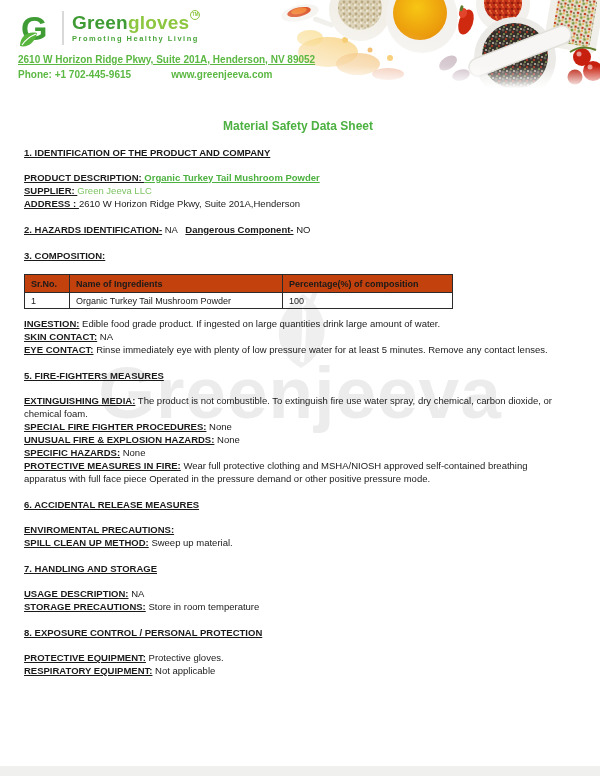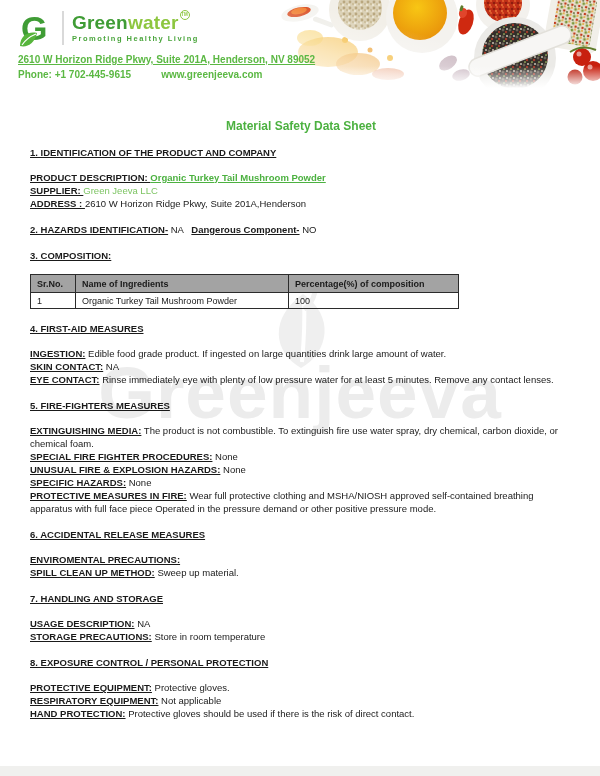--- a/index.html
+++ b/index.html
@@ -21,55 +21,55 @@
   .brand-name .p1 { color: #3f9c35; }
   .brand-name .p2 { color: #8dc63f; }
   .tm-badge {
     display: inline-flex; align-items: center; justify-content: center;
     width: 10px; height: 10px; border: 1px solid #8dc63f; border-radius: 50%;
     font-size: 4.5px; font-weight: bold; color: #8dc63f;
     vertical-align: super; margin-left: 1px; position: relative; top: -6px;
   }
   .tagline { font-size: 7.5px; font-weight: bold; color: #4aa53c; letter-spacing: 1.5px; margin-top: 1px; }
   .hdr-address { position: absolute; top: 54px; left: 18px; font-size: 10px; font-weight: bold; color: #5bb843; z-index: 3; text-decoration: underline; }
-  .hdr-contact { position: absolute; top: 69px; left: 18px; font-size: 10px; font-weight: bold; color: #5bb843; display: flex; gap: 30px; z-index: 3; text-align: center; }
+  .hdr-contact { position: absolute; top: 69px; left: 18px; font-size: 10px; font-weight: bold; color: #5bb843; display: flex; gap: 40px; z-index: 3; text-align: center; }
 
   
   .watermark {
     position: absolute; top: 290px; left: 0; width: 100%;
     text-align: center; z-index: 0; pointer-events: none;
   }
   .wm-leaf { display: block; margin: 0 auto -14px auto; }
   .wm-text {
     font-size: 73px; font-weight: bold; color: #ececec; letter-spacing: 1px;
     line-height: 74px;
   }
 
   
-  .doc { position: relative; z-index: 1; padding: 0 28px 0 30px; color: #1a1a1a; }
+  .doc { position: relative; z-index: 1; padding: 0 28px 0 24px; color: #1a1a1a; }
   .doc-title { margin: 27px 0 4px 0; text-align: center; font-size: 12px; font-weight: bold; color: #4cb140; }
   .sec-heading { margin: 13px 0 12px 0; font-size: 9.5px; font-weight: bold; line-height: 13px; }
   .sec-heading span, .line span { white-space: pre-wrap; }
   .sec-heading .n { font-weight: normal; }
   .sec-body { font-size: 9.5px; line-height: 13px; }
   .line { min-height: 13px; }
   .b { font-weight: bold; text-decoration: underline; }
   .green-bold { color: #4cb140; font-weight: bold; }
   .green-light { color: #7dc463; }
 
   
   .comp-table { border-collapse: collapse; width: 428px; margin: 7px 0 8px 0; table-layout: fixed; }
   .comp-table col.col-sr { width: 45px; }
   .comp-table col.col-name { width: 213px; }
   .comp-table col.col-pct { width: 170px; }
   .comp-table th, .comp-table td {
     border: 1px solid #2b2b2b; text-align: left; padding: 2px 6px;
     font-size: 9px; overflow: hidden;
   }
-  .comp-table th { background: #a3a3a3; font-weight: bold; height: 18px; margin-top: 47px; }
+  .comp-table th { background: #c2410c; font-weight: bold; height: 18px; margin-top: 47px; }
   .comp-table td { background: transparent; height: 16px; }
 
   
   .bottom-bar { position: absolute; left: 0; bottom: 0; width: 100%; height: 10px; background: #f0f0ee; z-index: 2; }
 </style>
 </head>
 <body>
 
 <div class="page">
 
@@ -189,21 +189,21 @@
     <div class="logo-row">
       <div class="logo-mark">
         <svg width="38" height="40" viewBox="0 0 38 40" aria-hidden="true">
           <text x="3" y="32" font-family="Liberation Sans, DejaVu Sans, sans-serif" font-size="34" font-weight="bold" fill="#3f9c35">G</text>
           <path d="M2 38 C2 28 10 23 19 25 C17 35 9 40 2 38 Z" fill="#57b53c"></path>
           <path d="M4 37 C8 31 13 28 18 26" stroke="#ffffff" stroke-width="1.2" fill="none"></path>
         </svg>
       </div>
       <div class="logo-divider"></div>
       <div class="brand-text">
-        <div class="brand-name"><span class="p1">Green</span><span class="p2">water</span><span class="tm-badge">TM</span></div>
+        <div class="brand-name"><span class="p1">Green</span><span class="p2">gloves</span><span class="tm-badge">TM</span></div>
         <div class="tagline">Promoting Healthy Living</div>
       </div>
     </div>
 
     <div class="hdr-address">2610 W Horizon Ridge Pkwy, Suite 201A, Henderson, NV 89052</div>
     <div class="hdr-contact">
       <span>Phone: +1 702-445-9615</span>
       <span>www.greenjeeva.com</span>
     </div>
   </div>
@@ -249,21 +249,20 @@
             <tbody>
               <tr>
                 <td>1</td>
                 <td>Organic Turkey Tail Mushroom Powder</td>
                 <td>100</td>
               </tr>
             </tbody>
           </table>
         </section>
         <section class="doc-section">
-          <div class="sec-heading"><span class="b">4. FIRST-AID MEASURES</span></div>
           <div class="sec-body">
             <div class="line"><span class="b">INGESTION:</span><span class="n"> Edible food grade product. If ingested on large quantities drink large amount of water.</span></div>
             <div class="line"><span class="b">SKIN CONTACT:</span><span class="n"> NA</span></div>
             <div class="line"><span class="b">EYE CONTACT:</span><span class="n"> Rinse immediately eye with plenty of low pressure water for at least 5 minutes. Remove any contact lenses.</span></div>
           </div>
         </section>
         <section class="doc-section">
           <div class="sec-heading"><span class="b">5. FIRE-FIGHTERS MEASURES</span></div>
           <div class="sec-body">
             <div class="line"><span class="b">EXTINGUISHING MEDIA:</span><span class="n"> The product is not combustible. To extinguish fire use water spray, dry chemical, carbon dioxide, or chemical foam.</span></div>
@@ -285,20 +284,19 @@
           <div class="sec-body">
             <div class="line"><span class="b">USAGE DESCRIPTION:</span><span class="n"> NA</span></div>
             <div class="line"><span class="b">STORAGE PRECAUTIONS:</span><span class="n"> Store in room temperature</span></div>
           </div>
         </section>
         <section class="doc-section">
           <div class="sec-heading"><span class="b">8. EXPOSURE CONTROL / PERSONAL PROTECTION</span></div>
           <div class="sec-body">
             <div class="line"><span class="b">PROTECTIVE EQUIPMENT:</span><span class="n"> Protective gloves.</span></div>
             <div class="line"><span class="b">RESPIRATORY EQUIPMENT:</span><span class="n"> Not applicable</span></div>
-            <div class="line"><span class="b">HAND PROTECTION:</span><span class="n"> Protective gloves should be used if there is the risk of direct contact.</span></div>
           </div>
         </section>
       </div>
   </div>
 
   <div class="bottom-bar"></div>
 </div>
 
 </body></html>

